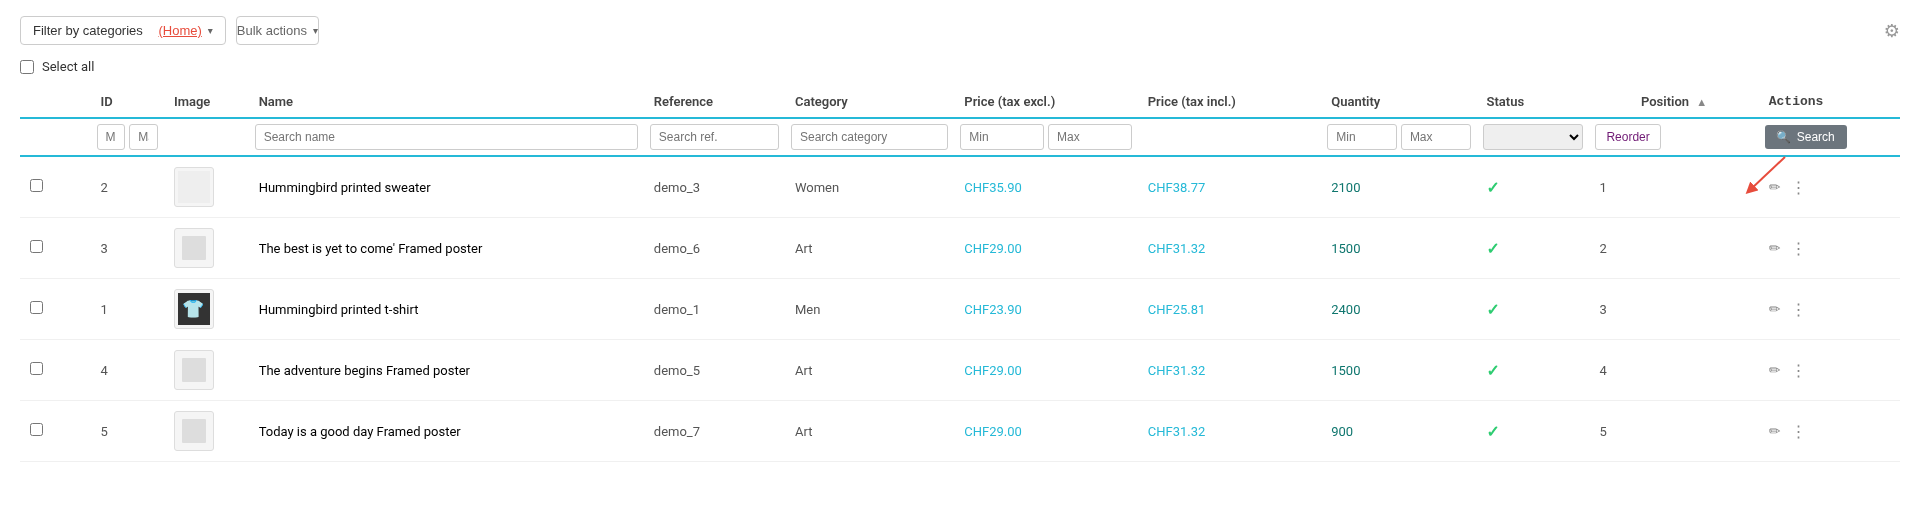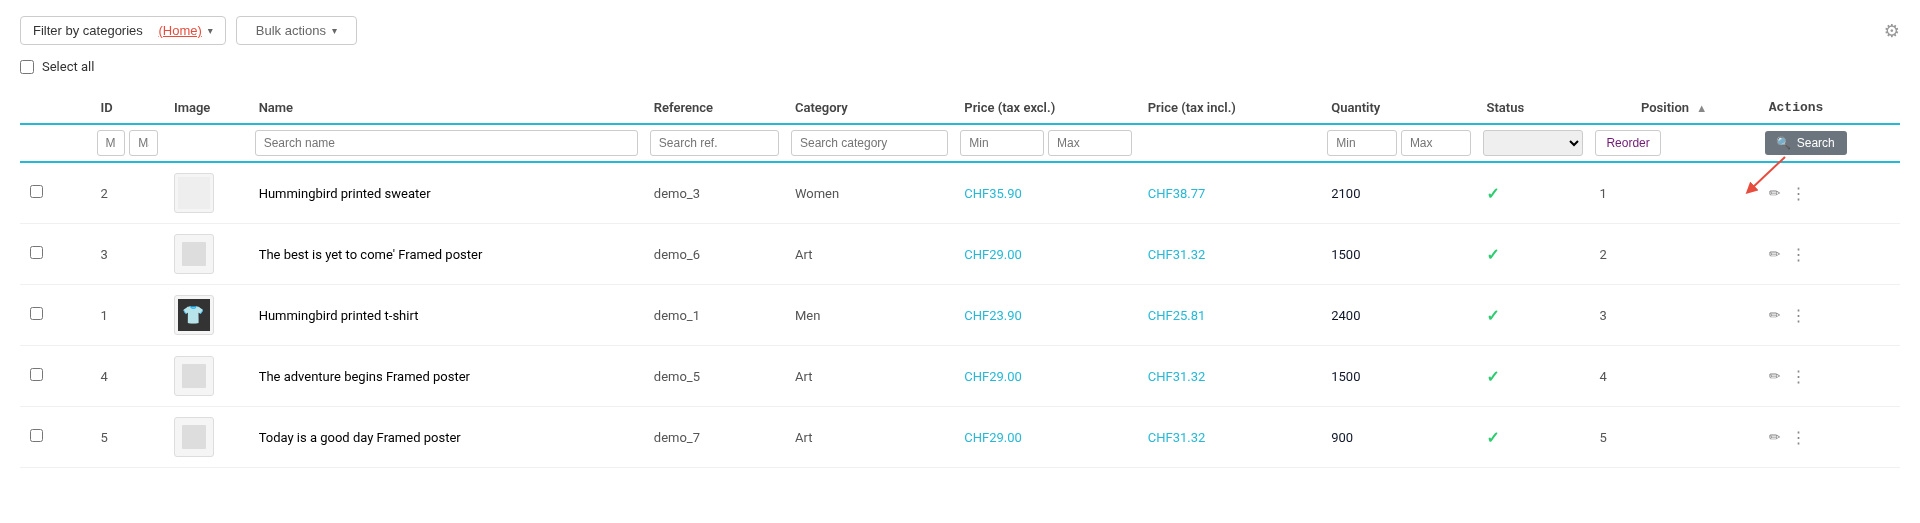--- a/index.html
+++ b/index.html
@@ -41,40 +41,40 @@
     .filter-btn .chevron {
       font-size: 10px;
       color: #666;
     }
     .bulk-btn {
       display: flex;
       align-items: center;
       gap: 6px;
       border: 1px solid #ccc;
       background: #fff;
-      padding: 6px 19px;
+      padding: 6px 0;
       border-radius: 4px;
       cursor: pointer;
       font-size: 13px;
       color: #666;
     }
     .bulk-btn .chevron {
       font-size: 10px;
     }
     .settings-icon {
       margin-left: auto;
       color: #999;
       font-size: 18px;
       cursor: pointer;
     }
     .select-all-row {
       display: flex;
       align-items: center;
       gap: 8px;
-      margin-bottom: 18px;
+      margin-bottom: 12px;
       font-size: 13px;
       color: #333;
     }
     .select-all-row input[type="checkbox"] {
       width: 14px;
       height: 14px;
     }
     table {
       width: 100%;
       border-collapse: collapse;
@@ -162,21 +162,21 @@
     }
     .product-link {
       color: #000000;
       text-decoration: none;
       cursor: pointer;
     }
     .price-link {
       color: #25b9d7;
     }
     .qty-link {
-      color: #0f172a;
+      color: #0f766e;
     }
     .check-green {
       color: #2ecc71;
       font-size: 16px;
       font-weight: bold;
     }
     .thumb {
       width: 40px;
       height: 40px;
       border: 1px solid #ddd;

